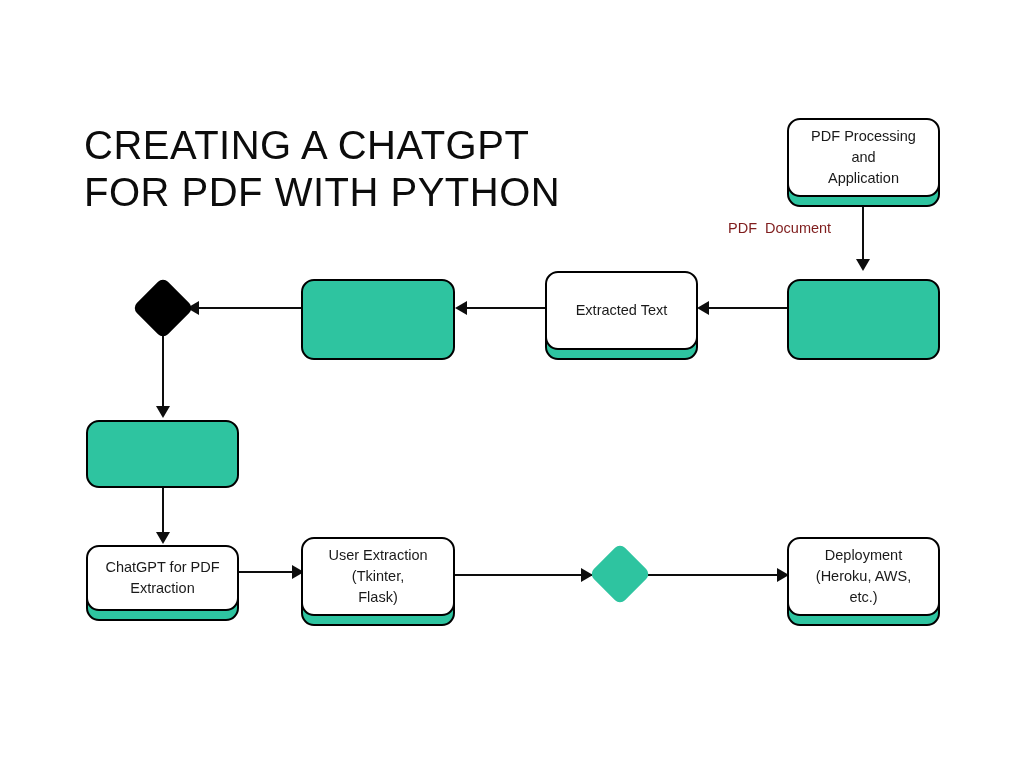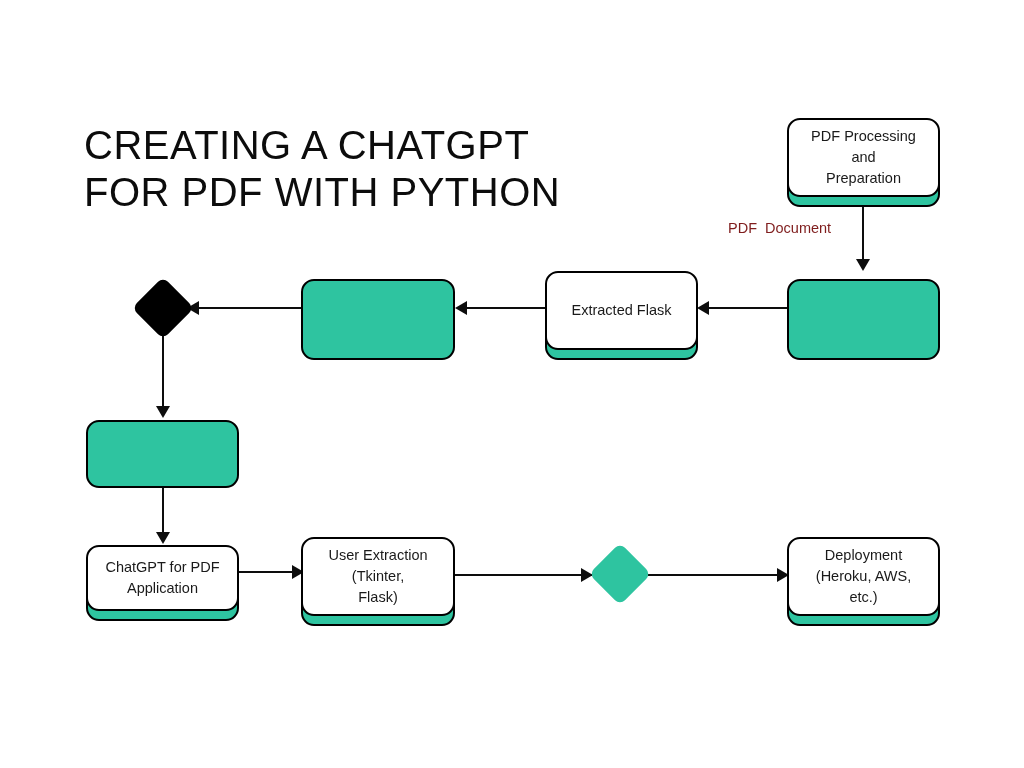--- a/index.html
+++ b/index.html
@@ -117,33 +117,33 @@
 <body>
 
 <div id="canvas">
 
   <div class="title">CREATING A CHATGPT
 FOR PDF WITH PYTHON</div>
 
   <div class="node-shadow" style="left:787px; top:126px; width:153px; height:81px;"></div>
   <div class="node" style="left:787px; top:118px; width:153px; height:79px;"><span>PDF Processing
 and
-Preparation</span></div>
+Application</span></div>
 
   <div class="edge edge-v" style="left:862px; top:207px; height:56px;"></div>
   <div class="arrowhead arrow-down" style="left:856px; top:259px;"></div>
   <div class="edge-label" style="left:728px; top:219px;">PDF  Document</div>
 
   <div class="node-shadow" style="left:787px; top:279px; width:153px; height:81px;"></div>
 
   <div class="edge edge-h" style="left:700px; top:307px; width:88px;"></div>
   <div class="arrowhead arrow-left" style="left:697px; top:301px;"></div>
 
   <div class="node-shadow" style="left:545px; top:279px; width:153px; height:81px;"></div>
-  <div class="node" style="left:545px; top:271px; width:153px; height:79px;"><span>Extracted Flask</span></div>
+  <div class="node" style="left:545px; top:271px; width:153px; height:79px;"><span>Extracted Text</span></div>
 
   <div class="edge edge-h" style="left:458px; top:307px; width:88px;"></div>
   <div class="arrowhead arrow-left" style="left:455px; top:301px;"></div>
 
   <div class="node-shadow" style="left:301px; top:279px; width:154px; height:81px;"></div>
 
   <div class="edge edge-h" style="left:190px; top:307px; width:112px;"></div>
   <div class="arrowhead arrow-left" style="left:187px; top:301px;"></div>
 
   <div class="diamond diamond-black" style="left:141px; top:286px; width:44px; height:44px;"></div>
@@ -151,21 +151,21 @@
   <div class="edge edge-v" style="left:162px; top:330px; height:82px;"></div>
   <div class="arrowhead arrow-down" style="left:156px; top:406px;"></div>
 
   <div class="node-shadow" style="left:86px; top:420px; width:153px; height:68px;"></div>
 
   <div class="edge edge-v" style="left:162px; top:488px; height:52px;"></div>
   <div class="arrowhead arrow-down" style="left:156px; top:532px;"></div>
 
   <div class="node-shadow" style="left:86px; top:553px; width:153px; height:68px;"></div>
   <div class="node" style="left:86px; top:545px; width:153px; height:66px;"><span>ChatGPT for PDF
-Application</span></div>
+Extraction</span></div>
 
   <div class="edge edge-h" style="left:239px; top:571px; width:64px;"></div>
   <div class="arrowhead arrow-right" style="left:292px; top:565px;"></div>
 
   <div class="node-shadow" style="left:301px; top:545px; width:154px; height:81px;"></div>
   <div class="node" style="left:301px; top:537px; width:154px; height:79px;"><span>User Extraction
 (Tkinter,
 Flask)</span></div>
 
   <div class="edge edge-h" style="left:455px; top:574px; width:137px;"></div>

